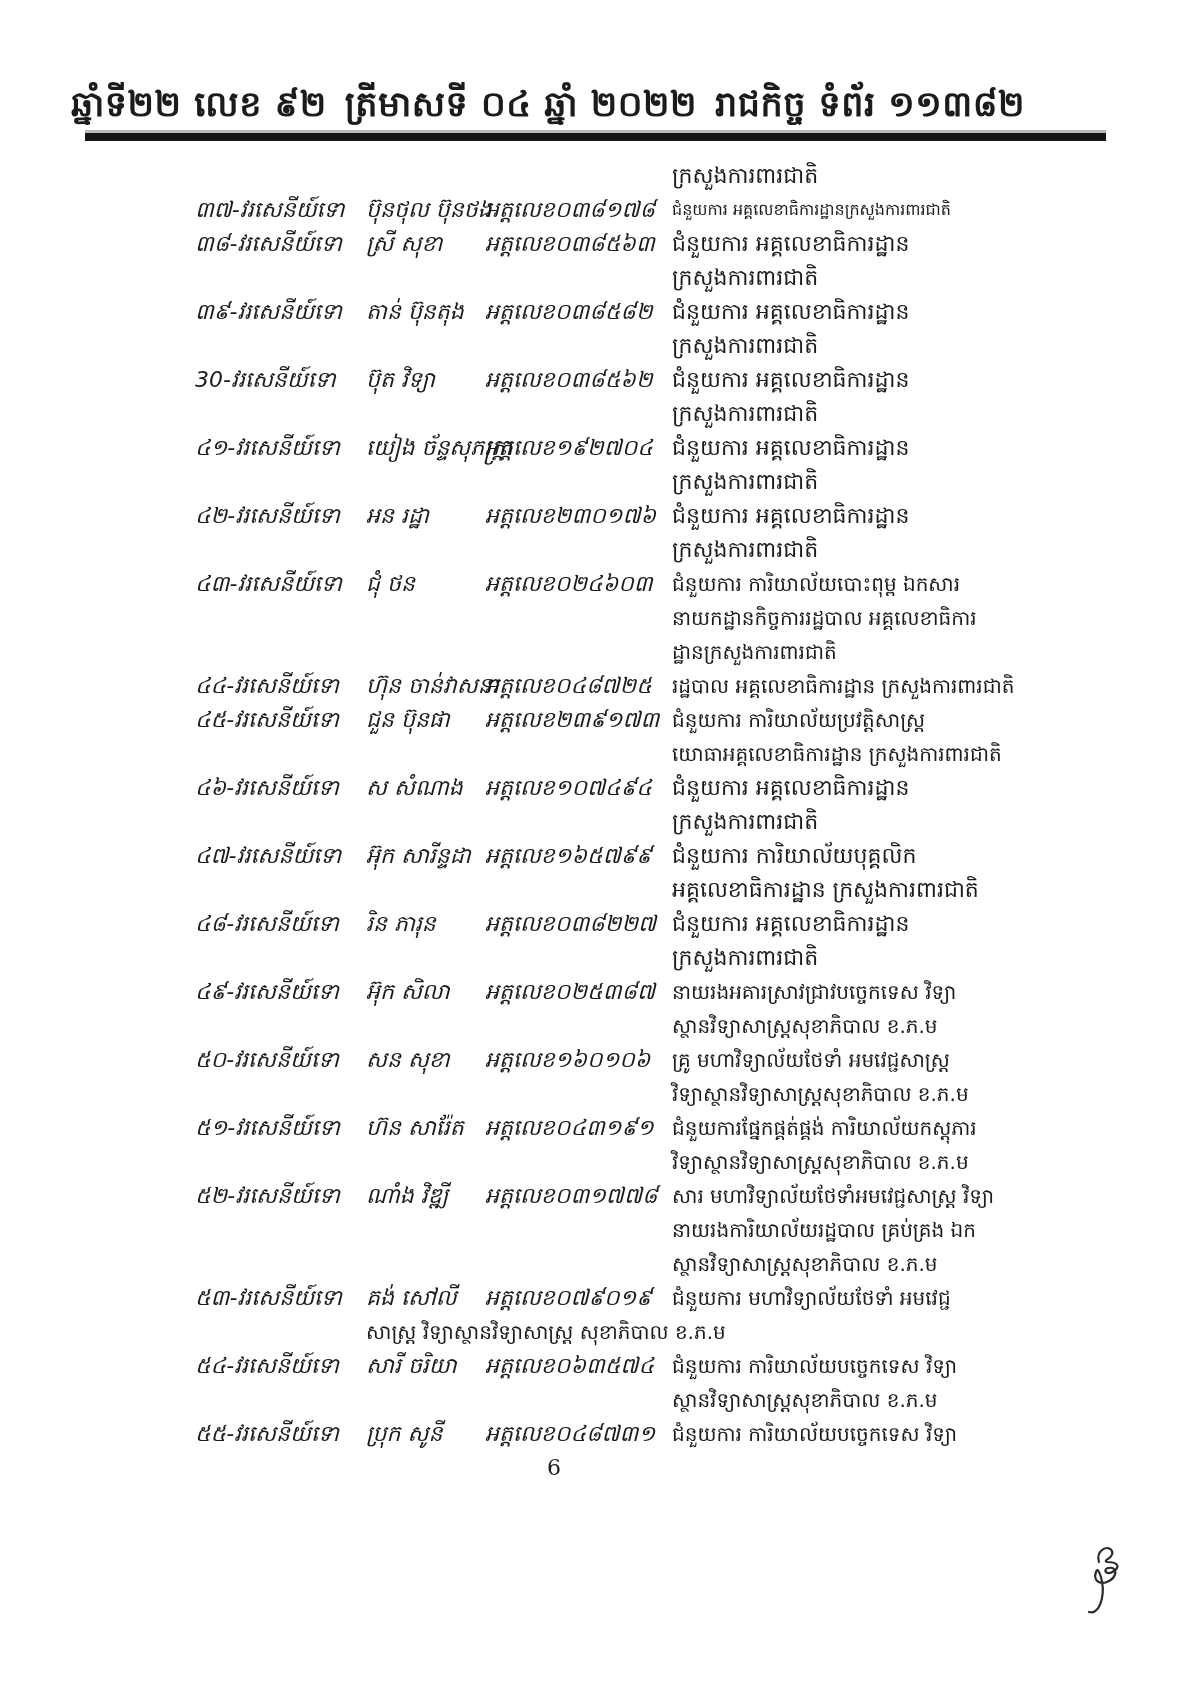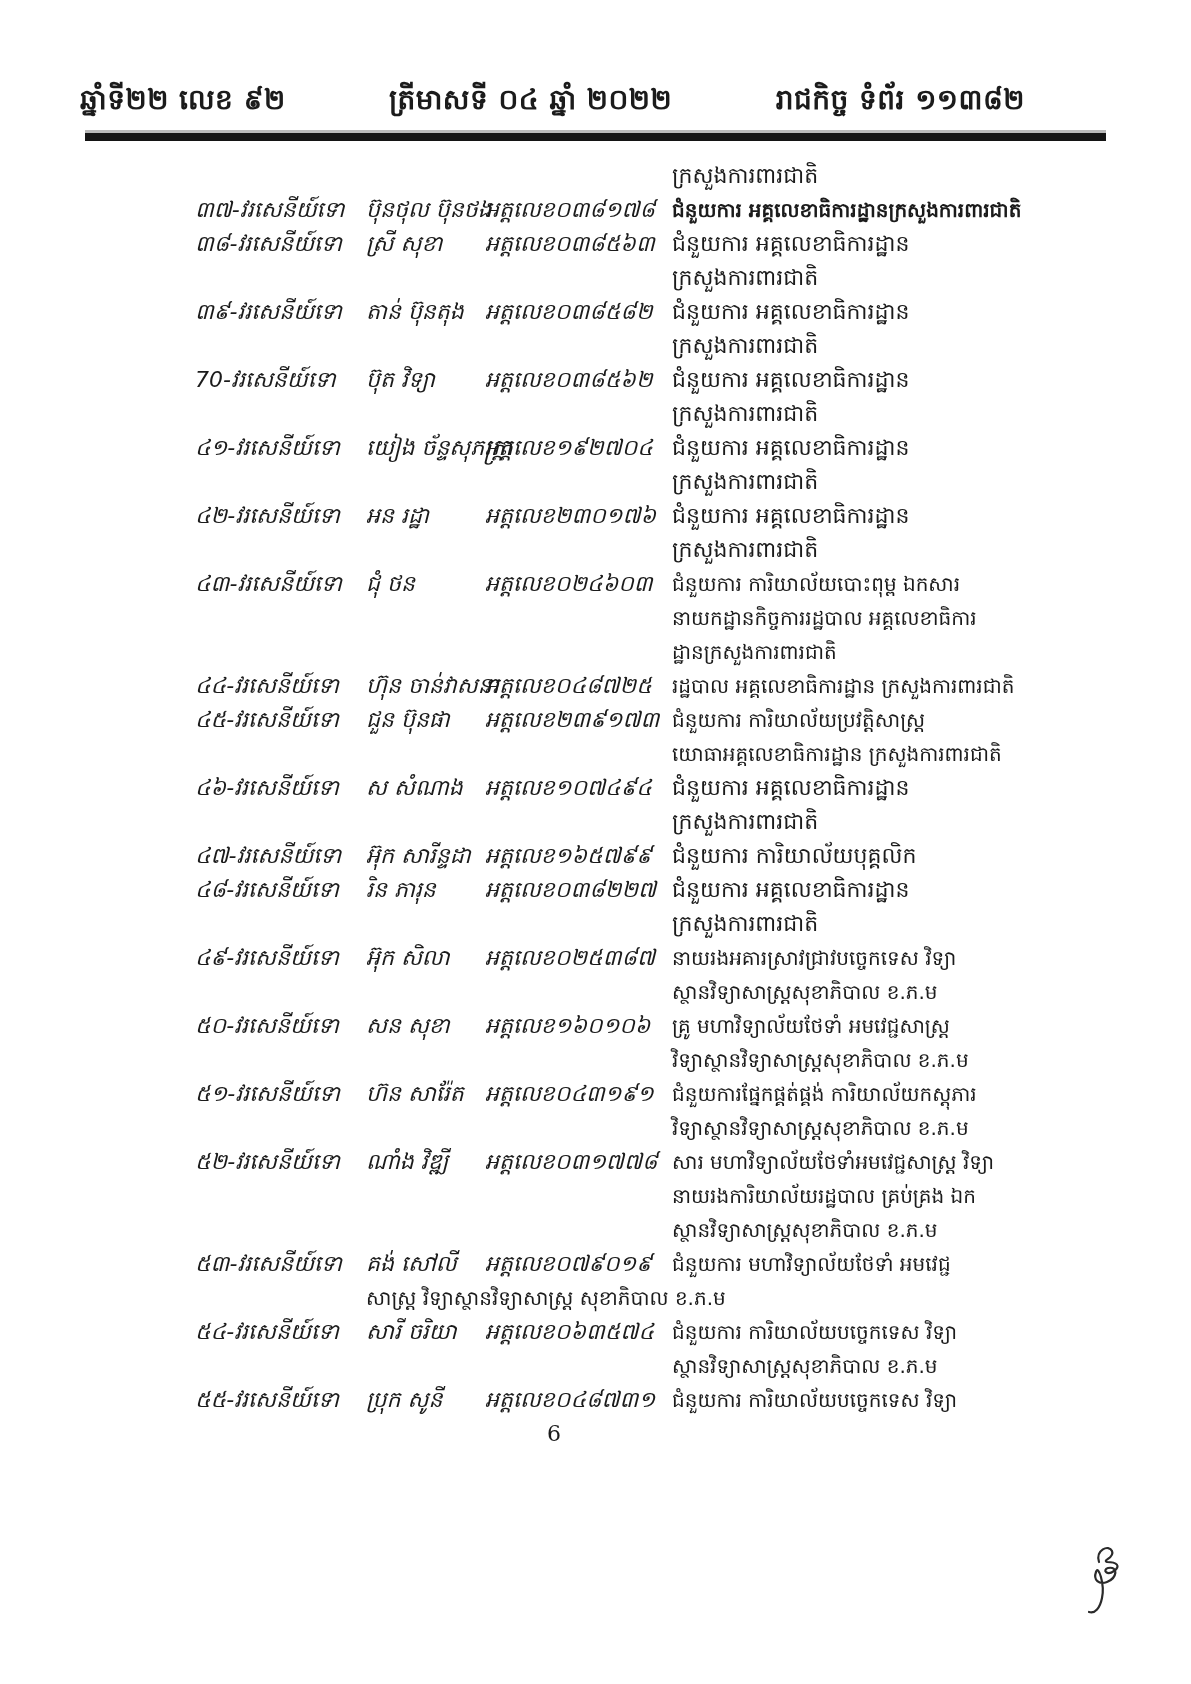--- a/index.html
+++ b/index.html
@@ -6,23 +6,23 @@
   .page{
     position:relative;
     width:1191px;height:1684px;
     background:#ffffff;
     font-family:"DejaVu Sans",sans-serif;
     color:#1b1b1b;
     overflow:hidden;
   }
   
   .header{
-    position:absolute;top:82px;left:80px;right:166px;
+    position:absolute;top:82px;left:71px;right:166px;
     display:flex;justify-content:space-between;align-items:flex-start;
-    font-size:28px;font-weight:bold;letter-spacing:.5px;
+    font-size:35px;font-weight:bold;letter-spacing:.5px;
   }
   .header span{white-space:nowrap;}
   .rule{
     position:absolute;top:130px;left:85px;width:1021px;height:11px;
     border-top:3px solid #b9b9b9;
     background:#141414;
     box-sizing:border-box;
   }
   
   .doc-body{
@@ -33,21 +33,21 @@
     margin-left:477px;white-space:nowrap;
   }
   .row{
     display:grid;
     grid-template-columns:171px 119px 187px 1fr;
     align-items:start;
   }
   .row .num,.row .name,.row .id{white-space:nowrap;overflow:visible;font-style:italic;}
   .desc-line{white-space:nowrap;}
   .desc.sm{font-size:20px;}
-  .desc.xs{font-size:20px;font-weight:bold;}
+  .desc.xs{font-size:16px;}
   .desc-line.wide{margin-left:-306px;}
   .page-number{
     margin-left:352px;
     font-family:"DejaVu Serif",serif;
     font-size:22px;line-height:34px;
   }
   .signature{
     position:absolute;right:58px;top:1540px;width:64px;height:84px;
   }
 </style>
@@ -90,21 +90,21 @@
     <div class="num">៣៩-វរសេនីយ៍ទោ</div>
     <div class="name">តាន់ ប៊ុនតុង</div>
     <div class="id">អត្តលេខ០៣៨៥៨២</div>
     <div class="desc">
             <div class="desc-line">ជំនួយការ អគ្គលេខាធិការដ្ឋាន</div>
             <div class="desc-line">ក្រសួងការពារជាតិ</div>
           </div>
   </div>
 
   <div class="row">
-    <div class="num">70-វរសេនីយ៍ទោ</div>
+    <div class="num">30-វរសេនីយ៍ទោ</div>
     <div class="name">ប៊ុត វិទ្យា</div>
     <div class="id">អត្តលេខ០៣៨៥៦២</div>
     <div class="desc">
             <div class="desc-line">ជំនួយការ អគ្គលេខាធិការដ្ឋាន</div>
             <div class="desc-line">ក្រសួងការពារជាតិ</div>
           </div>
   </div>
 
   <div class="row">
     <div class="num">៤១-វរសេនីយ៍ទោ</div>
@@ -165,20 +165,21 @@
             <div class="desc-line">ក្រសួងការពារជាតិ</div>
           </div>
   </div>
 
   <div class="row">
     <div class="num">៤៧-វរសេនីយ៍ទោ</div>
     <div class="name">អ៊ុក សារីន្ទដា</div>
     <div class="id">អត្តលេខ១៦៥៧៩៩</div>
     <div class="desc">
             <div class="desc-line">ជំនួយការ ការិយាល័យបុគ្គលិក</div>
+            <div class="desc-line">អគ្គលេខាធិការដ្ឋាន ក្រសួងការពារជាតិ</div>
           </div>
   </div>
 
   <div class="row">
     <div class="num">៤៨-វរសេនីយ៍ទោ</div>
     <div class="name">រិន ភារុន</div>
     <div class="id">អត្តលេខ០៣៨២២៧</div>
     <div class="desc">
             <div class="desc-line">ជំនួយការ អគ្គលេខាធិការដ្ឋាន</div>
             <div class="desc-line">ក្រសួងការពារជាតិ</div>

